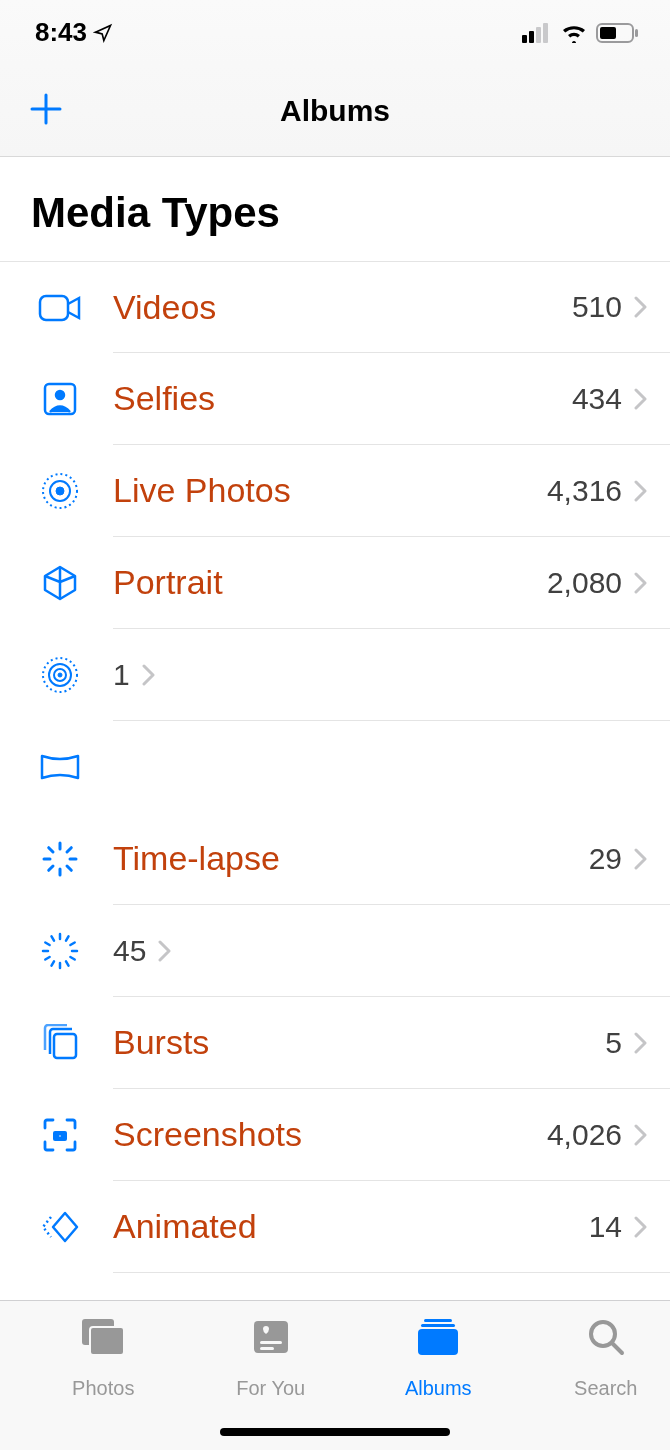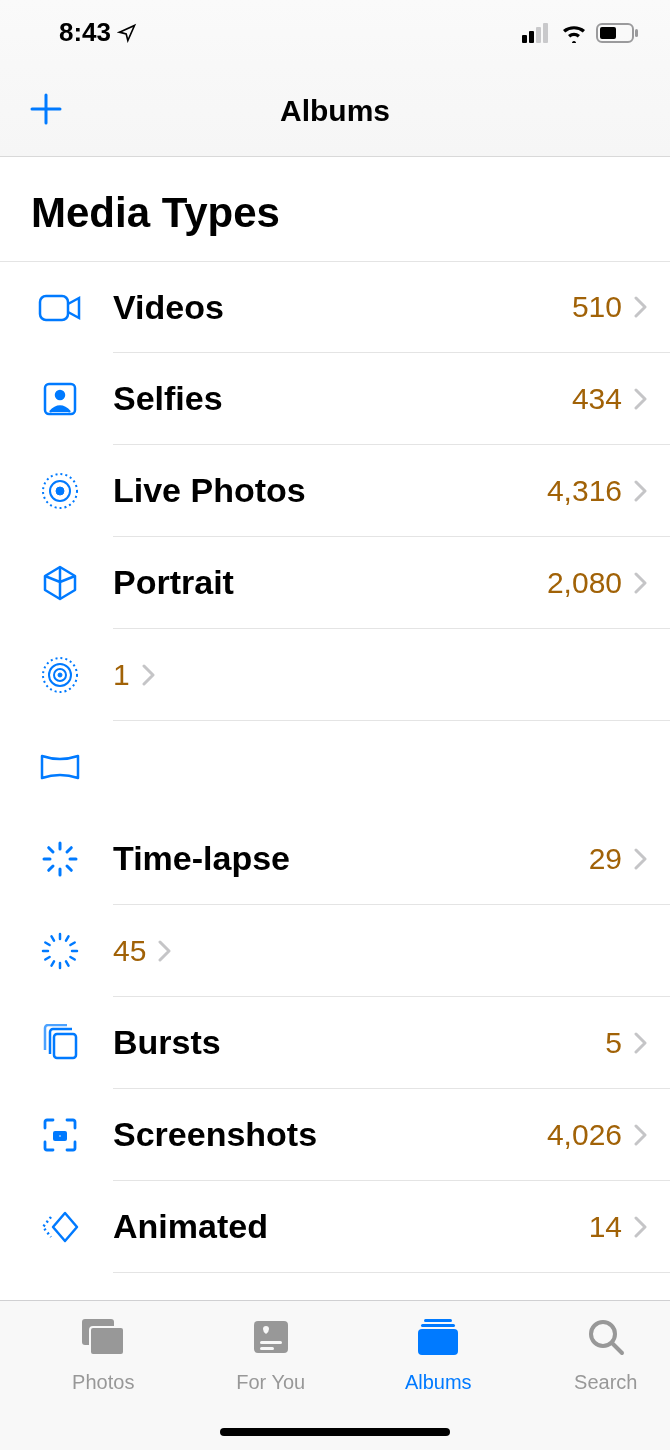--- a/index.html
+++ b/index.html
@@ -16,21 +16,21 @@
 .status-bar {
   height: 65px;
   display: flex;
   align-items: center;
   justify-content: space-between;
   padding: 0 30px 0 35px;
   font-size: 26px;
   font-weight: 600;
   background: linear-gradient(to bottom, #fafafa, #f8f8f8);
 }
-.status-left { display: flex; align-items: center; gap: 6px; margin-left: 24px; }
+.status-left { display: flex; align-items: center; gap: 6px; }
 .status-right { display: flex; align-items: center; gap: 8px; }
 .status-right svg { display: block; }
 
 
 .nav-header {
   height: 92px;
   display: flex;
   align-items: center;
   justify-content: center;
   position: relative;
@@ -81,26 +81,26 @@
   height: 100%;
   display: flex;
   align-items: center;
   margin-left: 28px;
   border-bottom: 1px solid #e4e4e4;
   padding-right: 22px;
 }
 .row-label {
   flex: 1;
   font-size: 34px;
-  color: #000000;
-  font-weight: 700;
+  color: #c2410c;
+  font-weight: 400;
 }
 .row-count {
   font-size: 30px;
-  color: #a16207;
+  color: #404040;
   margin-right: 12px;
 }
 .row-chevron { color: #c5c5c7; }
 
 
 .tab-bar {
   position: absolute;
   bottom: 0;
   left: 0;
   right: 0;
@@ -108,21 +108,21 @@
   background: #f8f8f8;
   border-top: 1px solid #d0d0d2;
   display: flex;
 }
 .tab {
   flex: 1;
   display: flex;
   flex-direction: column;
   align-items: center;
   padding-top: 14px;
-  gap: 12px;
+  gap: 18px;
   color: #989898;
   margin-left: 39px;
 }
 .tab.active { color: #007aff; }
 .tab-label { font-size: 20px; }
 .tab-icon { height: 44px; display:flex; align-items:center; justify-content:center;}
 
 
 .home-indicator {
   position: absolute;

